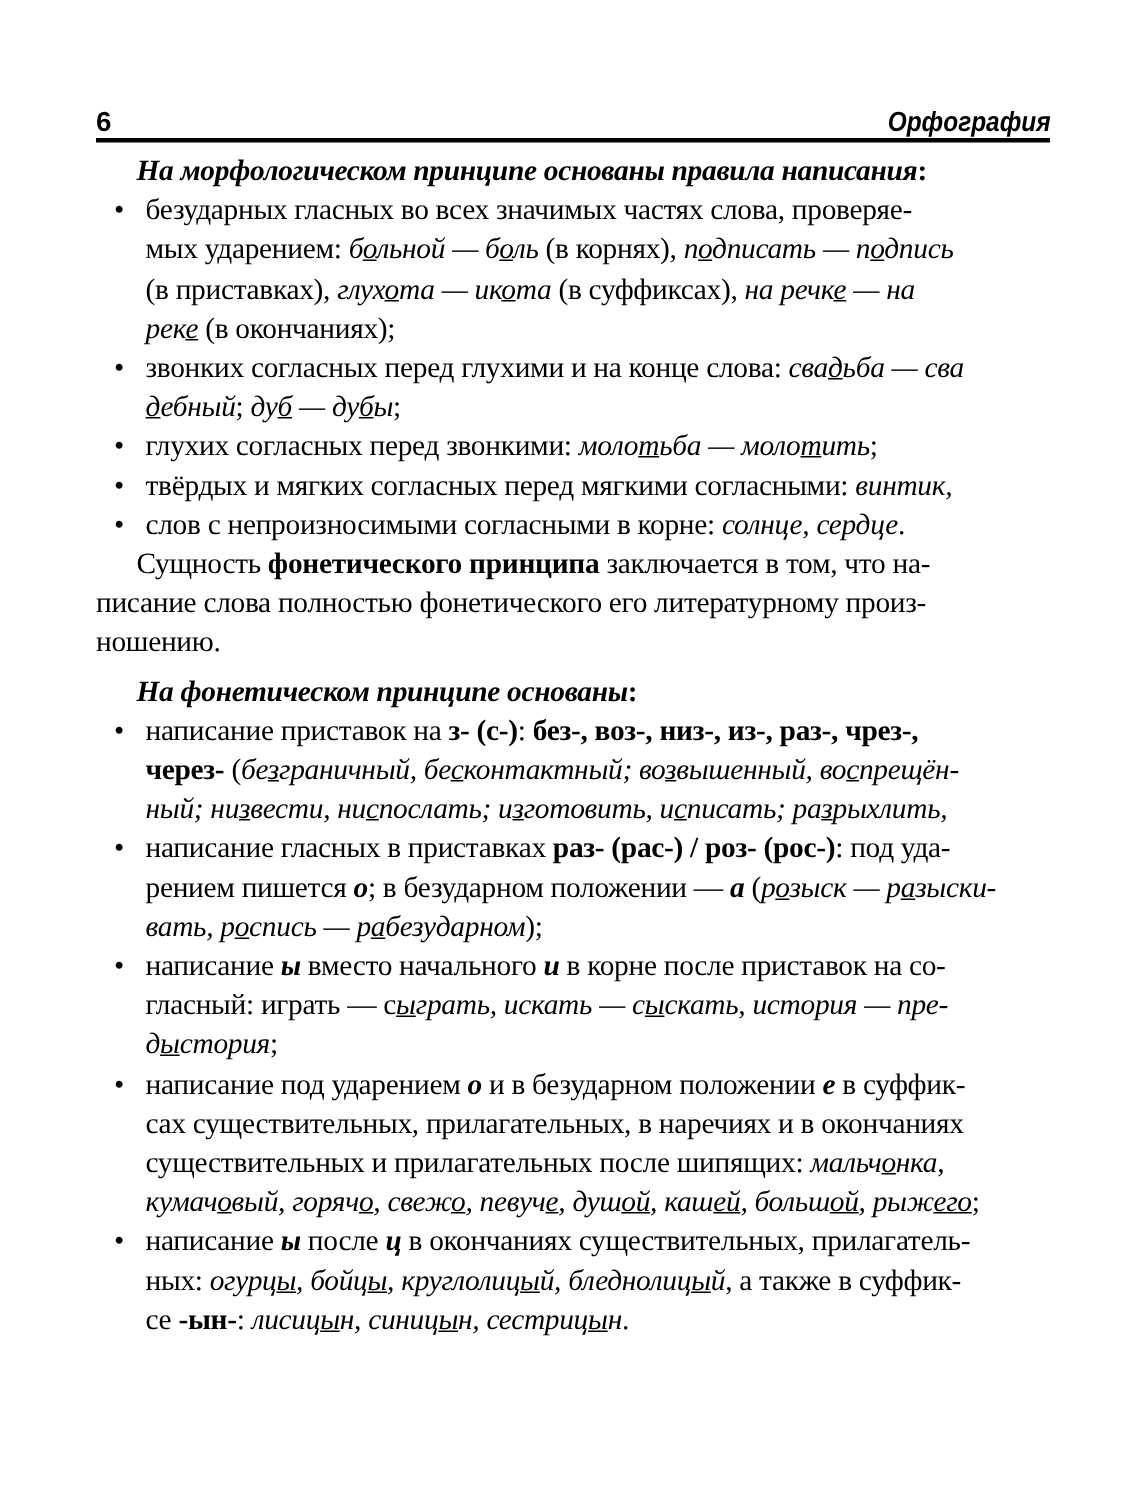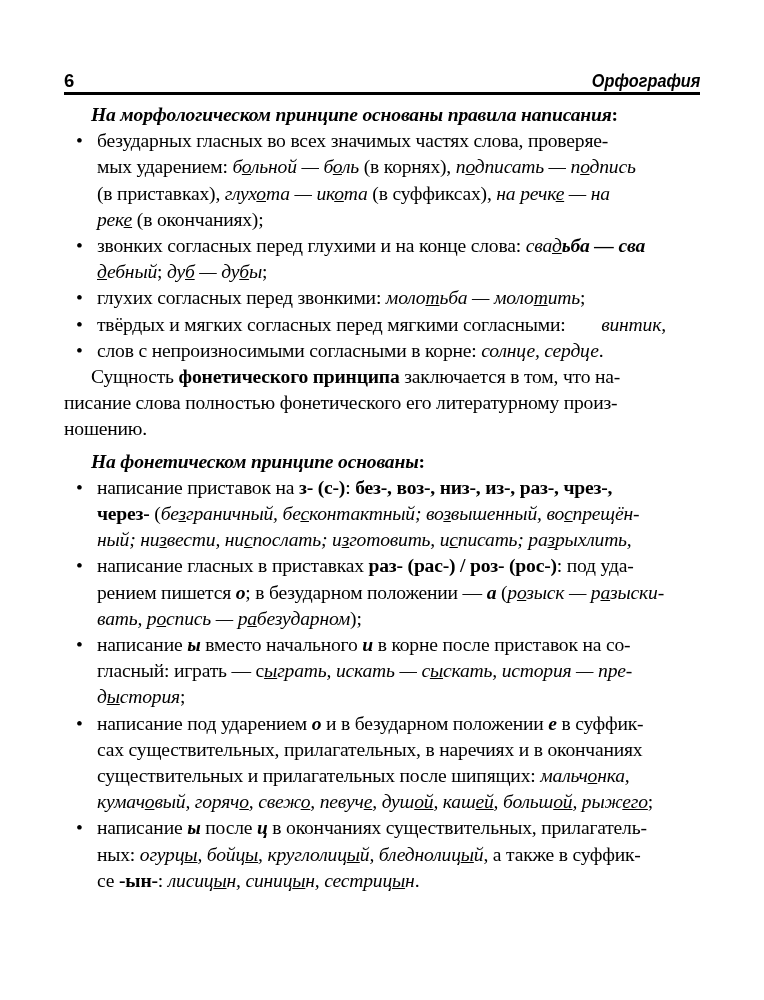--- a/index.html
+++ b/index.html
@@ -116,28 +116,28 @@
     </div>
 
     <div>
         <div>
           <div class="ln bullet-line"><span class="bul">•</span><span>безударных гласных во всех значимых частях слова, проверяе-</span></div>
           <div class="ln cont"><span>мых ударением: </span><span style="font-style: italic;">б</span><span style="font-style: italic; text-decoration: underline;">о</span><span style="font-style: italic;">льной — б</span><span style="font-style: italic; text-decoration: underline;">о</span><span style="font-style: italic;">ль</span><span> (в корнях), </span><span style="font-style: italic;">п</span><span style="font-style: italic; text-decoration: underline;">о</span><span style="font-style: italic;">дписать — п</span><span style="font-style: italic; text-decoration: underline;">о</span><span style="font-style: italic;">дпись</span></div>
           <div class="ln cont"><span>(в приставках), </span><span style="font-style: italic;">глух</span><span style="font-style: italic; text-decoration: underline;">о</span><span style="font-style: italic;">та — ик</span><span style="font-style: italic; text-decoration: underline;">о</span><span style="font-style: italic;">та</span><span> (в суффиксах), </span><span style="font-style: italic;">на речк</span><span style="font-style: italic; text-decoration: underline;">е</span><span style="font-style: italic;"> — на</span></div>
           <div class="ln cont"><span style="font-style: italic;">рек</span><span style="font-style: italic; text-decoration: underline;">е</span><span> (в окончаниях);</span></div>
         </div>
         <div>
-          <div class="ln bullet-line"><span class="bul">•</span><span>звонких согласных перед глухими и на конце слова: </span><span style="font-style: italic;">сва</span><span style="font-style: italic; text-decoration: underline;">д</span><span style="font-style: italic; font-weight: bold;">ьба — сва</span></div>
+          <div class="ln bullet-line"><span class="bul">•</span><span>звонких согласных перед глухими и на конце слова: </span><span style="font-style: italic;">сва</span><span style="font-style: italic; text-decoration: underline;">д</span><span style="font-style: italic;">ьба — сва</span></div>
           <div class="ln cont"><span style="font-style: italic; text-decoration: underline;">д</span><span style="font-style: italic;">ебный</span><span>; </span><span style="font-style: italic;">ду</span><span style="font-style: italic; text-decoration: underline;">б</span><span style="font-style: italic;"> — ду</span><span style="font-style: italic; text-decoration: underline;">б</span><span style="font-style: italic;">ы</span><span>;</span></div>
         </div>
         <div>
           <div class="ln bullet-line"><span class="bul">•</span><span>глухих согласных перед звонкими: </span><span style="font-style: italic;">моло</span><span style="font-style: italic; text-decoration: underline;">т</span><span style="font-style: italic;">ьба — моло</span><span style="font-style: italic; text-decoration: underline;">т</span><span style="font-style: italic;">ить</span><span>;</span></div>
         </div>
         <div>
-          <div class="ln bullet-line"><span class="bul">•</span><span>твёрдых и мягких согласных перед мягкими согласными: </span><span style="font-style: italic; margin-left: 31px;">винтик,</span></div>
+          <div class="ln bullet-line"><span class="bul">•</span><span>твёрдых и мягких согласных перед мягкими согласными: </span><span style="font-style: italic;">винтик,</span></div>
         </div>
         <div>
           <div class="ln bullet-line"><span class="bul">•</span><span>слов с непроизносимыми согласными в корне: </span><span style="font-style: italic;">солнце, сердце</span><span>.</span></div>
         </div>
       </div>
 
     <div>
         <div class="ln indent"><span>Сущность </span><span style="font-weight: bold;">фонетического принципа</span><span> заключается в том, что на-</span></div>
         <div class="ln"><span>писание слова полностью фонетического его литературному произ-</span></div>
         <div class="ln"><span>ношению.</span></div>

